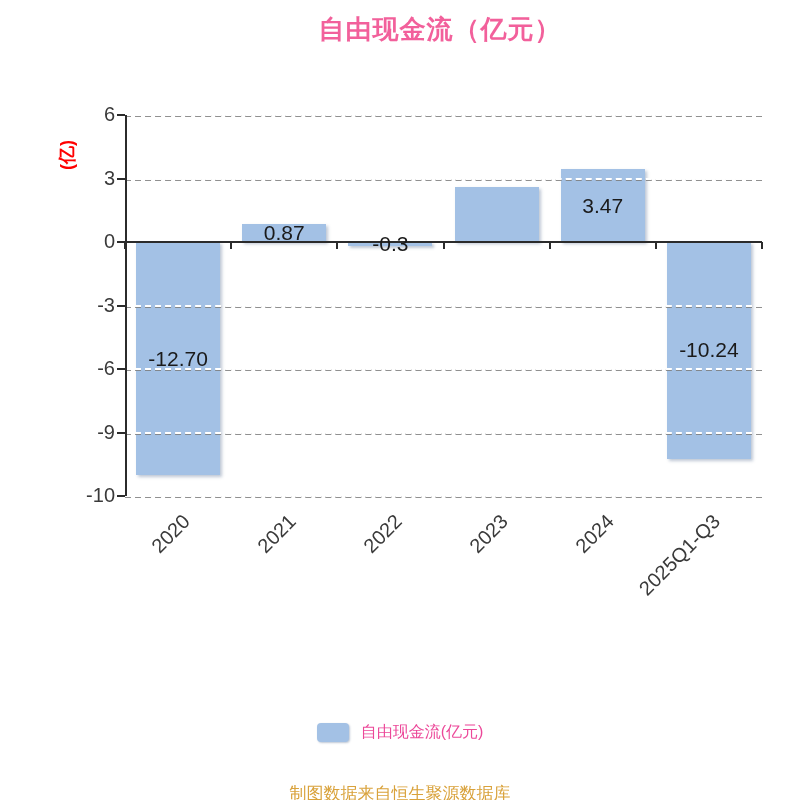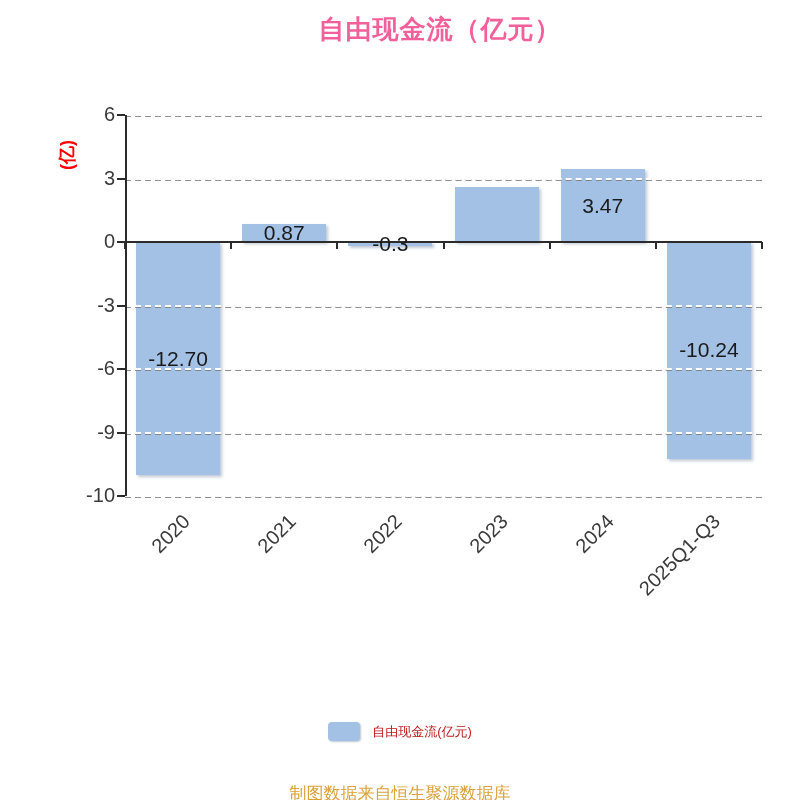--- a/index.html
+++ b/index.html
@@ -76,21 +76,21 @@
   .legend{
     position:absolute;top:722px;left:0;width:100%;
     display:flex;justify-content:center;align-items:center;gap:12px;
   }
   .legend-swatch{
     width:32px;height:19px;border-radius:4px;
     background:var(--bar-color,#A3C1E5);
     box-shadow:1px 1px 2px rgba(110,130,160,0.45);
   }
   .legend-label{
-    font-size:13px;color:#b91c1c;
+    font-size:16px;color:#ec4899;
   }
   .footer-note{
     position:absolute;top:782px;left:0;width:100%;
     text-align:center;font-size:17px;
     color:var(--footer-color,#D9A23B);
   }
 </style>
 </head>
 <body>
 

